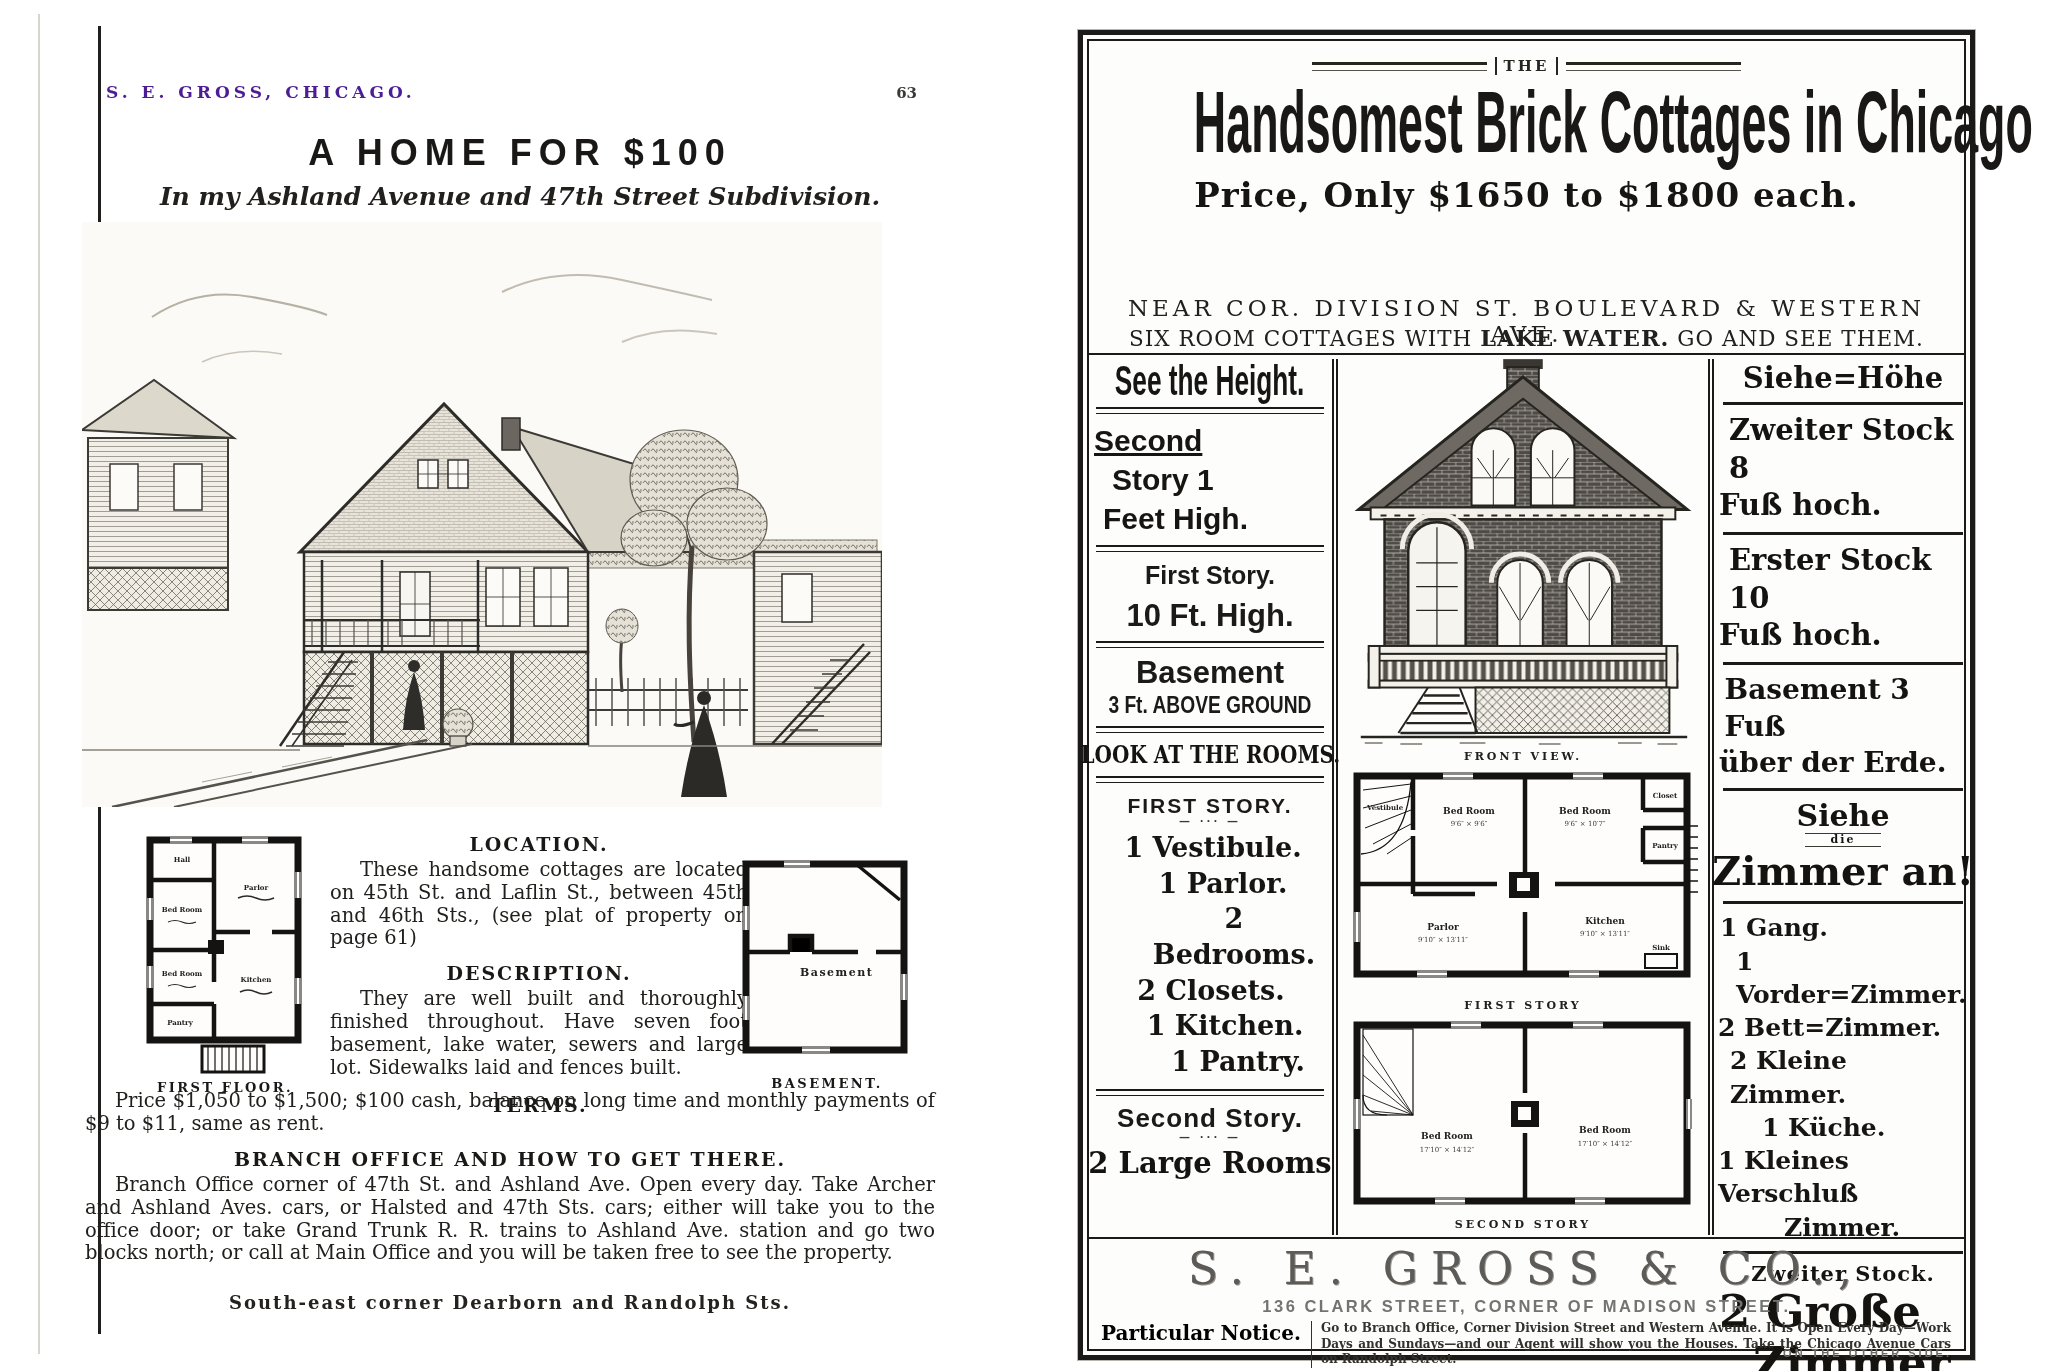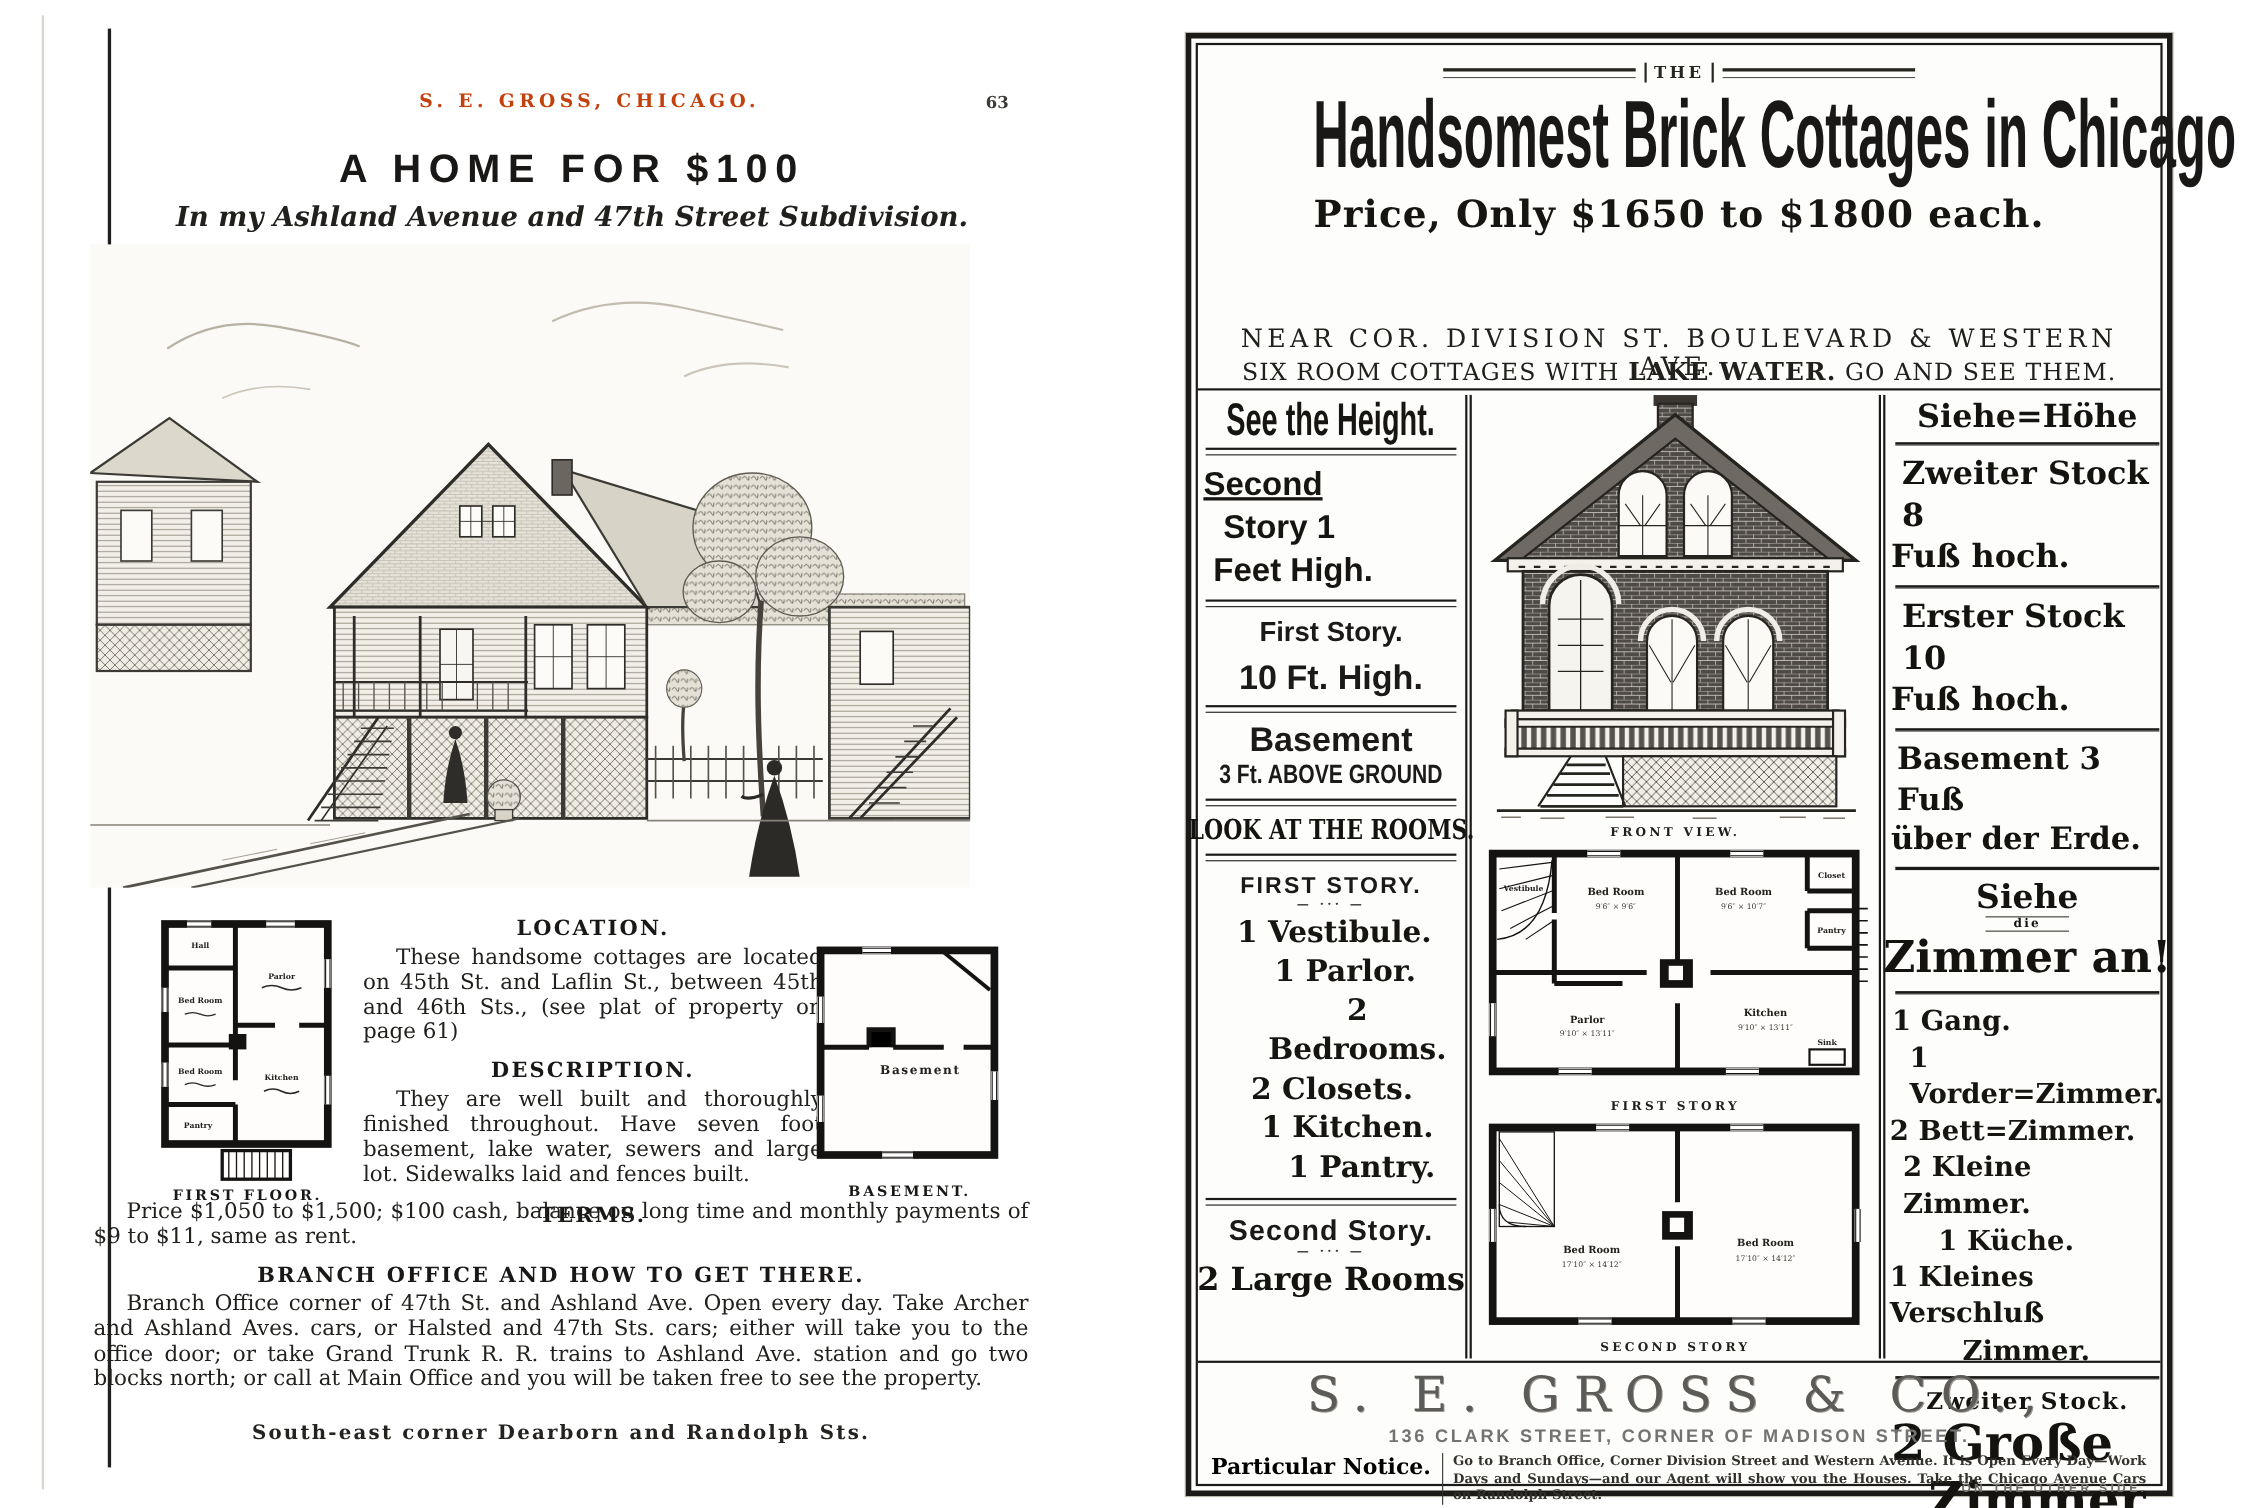--- a/index.html
+++ b/index.html
@@ -3,22 +3,22 @@
 <meta charset="utf-8">
 <style>
   html,body{margin:0;padding:0;background:#ffffff;}
   body{width:2048px;height:1371px;position:relative;overflow:hidden;
        font-family:"DejaVu Serif",serif;color:#1b1a18;}
   .abs{position:absolute;}
   
   .lpage{position:absolute;left:30px;top:0;width:905px;height:1371px;background:#fff;}
   .lp-edge{position:absolute;left:8px;top:14px;width:2px;height:1340px;background:#d8d5cf;}
   .lp-rule{position:absolute;left:68px;top:26px;width:3px;height:1308px;background:#201f1d;}
-  .lp-header{position:absolute;left:96px;top:82px;width:820px;text-align:center;
-             font:700 17px "DejaVu Serif",serif;letter-spacing:4px;color:#c2410c;}
+  .lp-header{position:absolute;left:76px;top:82px;width:820px;
+             font:700 17px "DejaVu Serif",serif;letter-spacing:4px;color:#4c1d95;}
   .lp-pagenum{position:absolute;right:18px;top:84px;font:700 15px "DejaVu Serif",serif;color:#3c3a36;}
   .lp-title{position:absolute;left:80px;top:132px;width:820px;text-align:center;
             font:700 36px "Liberation Sans",sans-serif;letter-spacing:7px;color:#191816;}
   .lp-sub{position:absolute;left:80px;top:182px;width:820px;text-align:center;
           font:700 italic 25px "DejaVu Serif",serif;color:#21201d;}
   .lp-scene{position:absolute;left:52px;top:222px;}
   .midtext{position:absolute;left:300px;top:833px;width:418px;}
   .h-small{font:700 19px "DejaVu Serif",serif;letter-spacing:2px;text-align:center;color:#191816;}
   .para{font:400 19.5px "DejaVu Serif",serif;line-height:1.17;text-align:justify;
         text-indent:30px;color:#21201d;margin-top:4px;}

